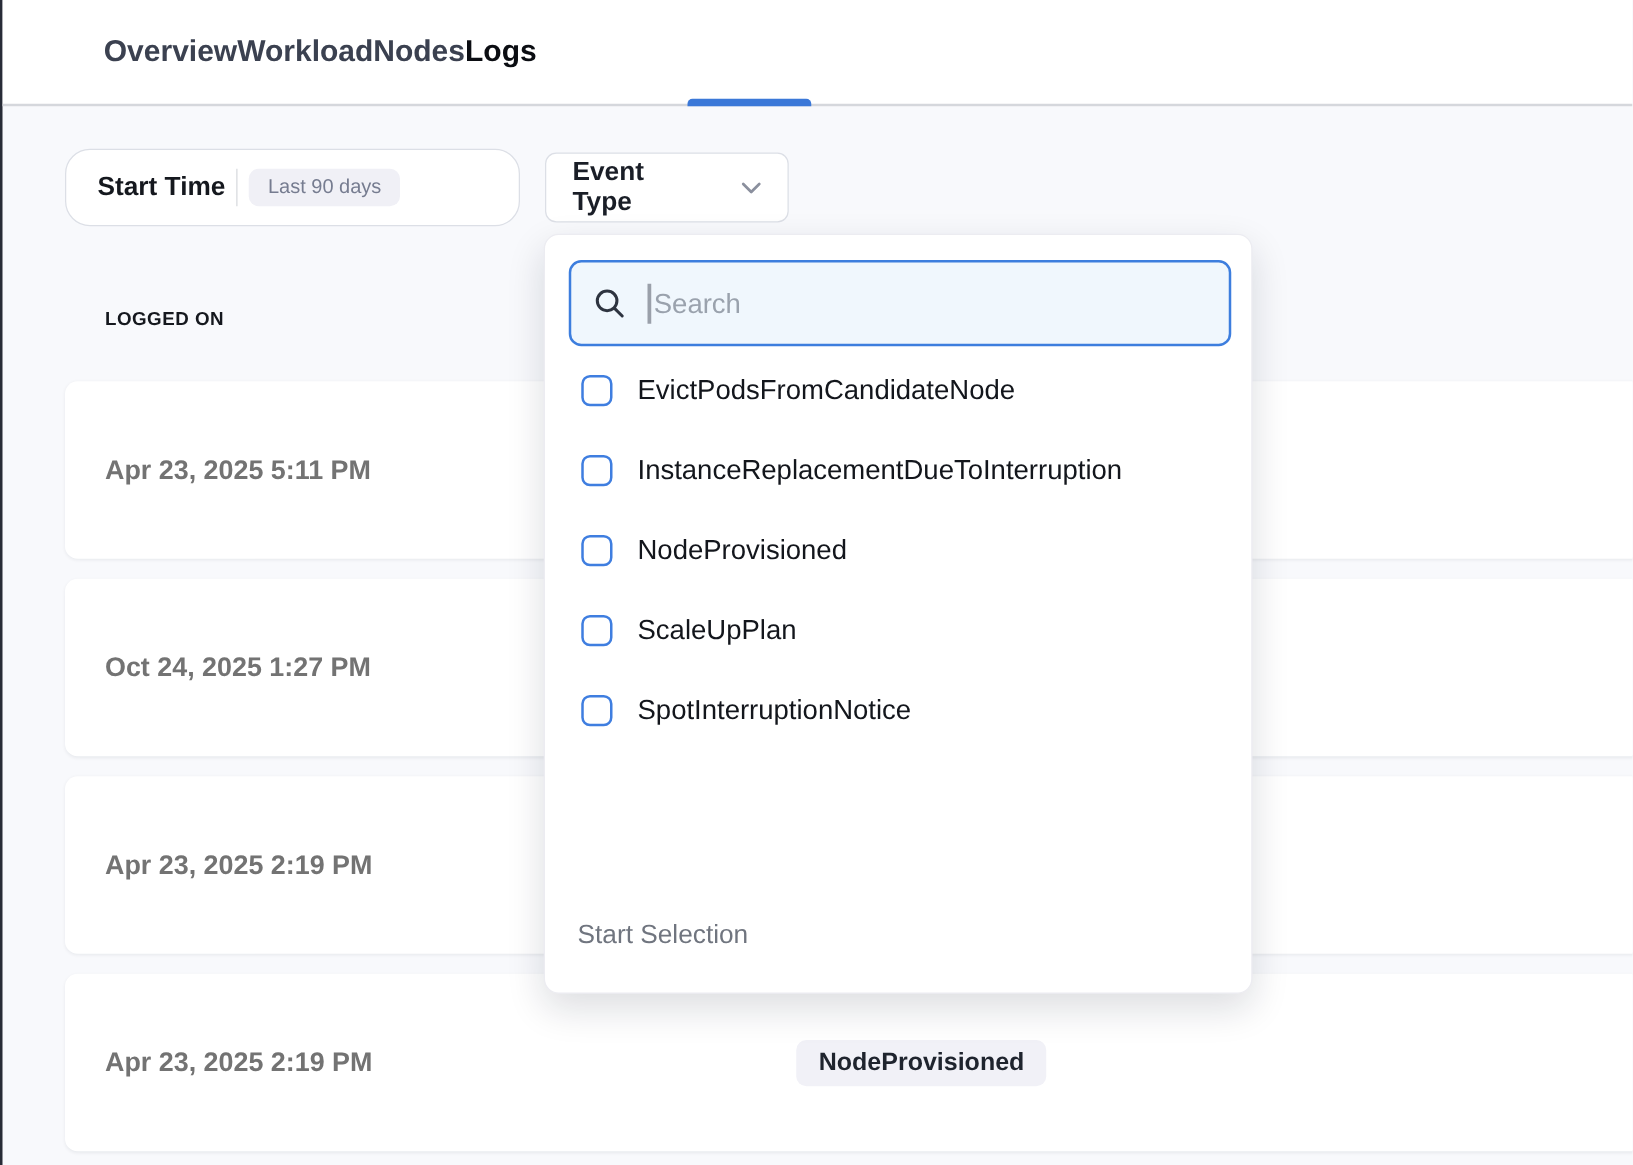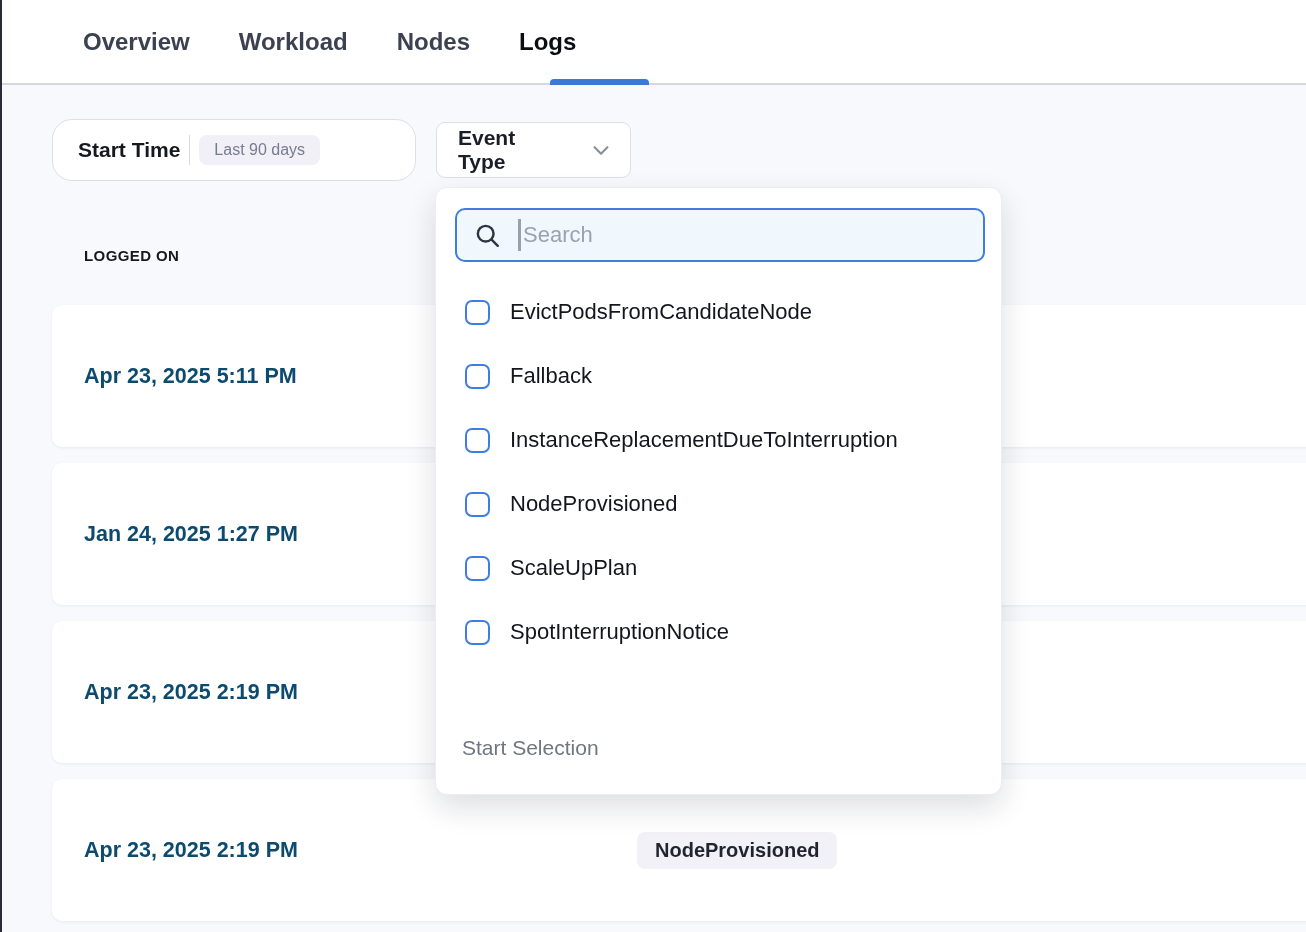--- a/index.html
+++ b/index.html
@@ -10,21 +10,21 @@
     position: relative;
     border-left: 2px solid #282c37;
   }
 
   
   .tabbar {
     position: absolute; left: 0; top: 0; right: 0; height: 85px;
     background: #ffffff;
     border-bottom: 2px solid #d5d7dc;
     display: flex; align-items: center;
-    padding-left: 81px; gap: 49px;
+    padding-left: 81px; 
   }
   .tab {
     font-size: 24px; font-weight: 600; color: #3b4150;
     cursor: pointer; line-height: 1;
   }
   .tab.active { color: #0b0d12; font-weight: 700; }
   .tab-underline {
     position: absolute; left: 548px; top: 79px; width: 99px; height: 6px;
     background: #3b78d8; border-radius: 4px 4px 0 0;
   }
@@ -58,36 +58,36 @@
     position: absolute; left: 50px; right: -14px; height: 142px;
     background: #ffffff; border-radius: 10px;
     box-shadow: 0 1px 3px rgba(16,24,40,0.07);
     display: flex; align-items: center; padding-left: 32px;
   }
   .row-1 { top: 305px; }
   .row-2 { top: 463px; }
   .row-3 { top: 621px; }
   .row-4 { top: 779px; }
   .logged-on-cell {
-    font-size: 21.5px; font-weight: 600; color: #0c4a6e; width: 553px; flex: none;
+    font-size: 21.5px; font-weight: 600; color: #737373; width: 553px; flex: none;
   }
   .event-type-badge {
     background: #f1f1f7; border-radius: 8px; padding: 7px 18px;
     font-size: 20px; font-weight: 600; color: #1f242e;
   }
 
   
   .dropdown-panel {
     position: absolute; left: 433px; top: 187px; width: 567px; height: 608px;
     background: #ffffff; border: 1px solid #ececf1; border-radius: 12px;
     box-shadow: 0 12px 30px rgba(15,23,42,0.14);
     z-index: 10;
   }
   .search-box {
-    position: absolute; left: 19px; top: 20px; width: 530px; height: 54px;
+    position: absolute; left: 19px; top: 20px; width: 530px; height: 69px;
     background: #f0f7fd; border: 2px solid #3d7ede; border-radius: 10px;
     display: flex; align-items: center; padding: 4px 16px;
   }
   .search-icon { width: 29px; height: 29px; color: #2e3440; flex: none; }
   .text-cursor { width: 3px; height: 32px; background: #9aa0aa; margin-left: 16px; flex: none; }
   .search-placeholder { font-size: 22px; color: #9aa2ad; margin-left: 2px; }
   .option-list { position: absolute; left: 0; top: 92px; right: 0; }
   .option-item {
     height: 64px; display: flex; align-items: center; padding-left: 29px;
     cursor: pointer;
@@ -125,21 +125,21 @@
       <polyline points="5 9 12 16 19 9"></polyline>
     </svg>
 </div>
 
 <div class="table-header">LOGGED ON</div>
 
 <div class="log-row row-1">
   <div class="logged-on-cell">Apr 23, 2025 5:11 PM</div>
 </div>
 <div class="log-row row-2">
-  <div class="logged-on-cell">Jan 24, 2025 1:27 PM</div>
+  <div class="logged-on-cell">Oct 24, 2025 1:27 PM</div>
 </div>
 <div class="log-row row-3">
   <div class="logged-on-cell">Apr 23, 2025 2:19 PM</div>
 </div>
 <div class="log-row row-4">
   <div class="logged-on-cell">Apr 23, 2025 2:19 PM</div>
   <div class="event-type-badge">NodeProvisioned</div>
 </div>
 
 <div class="dropdown-panel">
@@ -151,24 +151,20 @@
     <span class="text-cursor"></span>
     <span class="search-placeholder">Search</span>
   </div>
   <div class="option-list">
     <div class="option-item">
       <span class="checkbox"></span>
       <span class="option-label">EvictPodsFromCandidateNode</span>
     </div>
     <div class="option-item">
       <span class="checkbox"></span>
-      <span class="option-label">Fallback</span>
-    </div>
-    <div class="option-item">
-      <span class="checkbox"></span>
       <span class="option-label">InstanceReplacementDueToInterruption</span>
     </div>
     <div class="option-item">
       <span class="checkbox"></span>
       <span class="option-label">NodeProvisioned</span>
     </div>
     <div class="option-item">
       <span class="checkbox"></span>
       <span class="option-label">ScaleUpPlan</span>
     </div>

